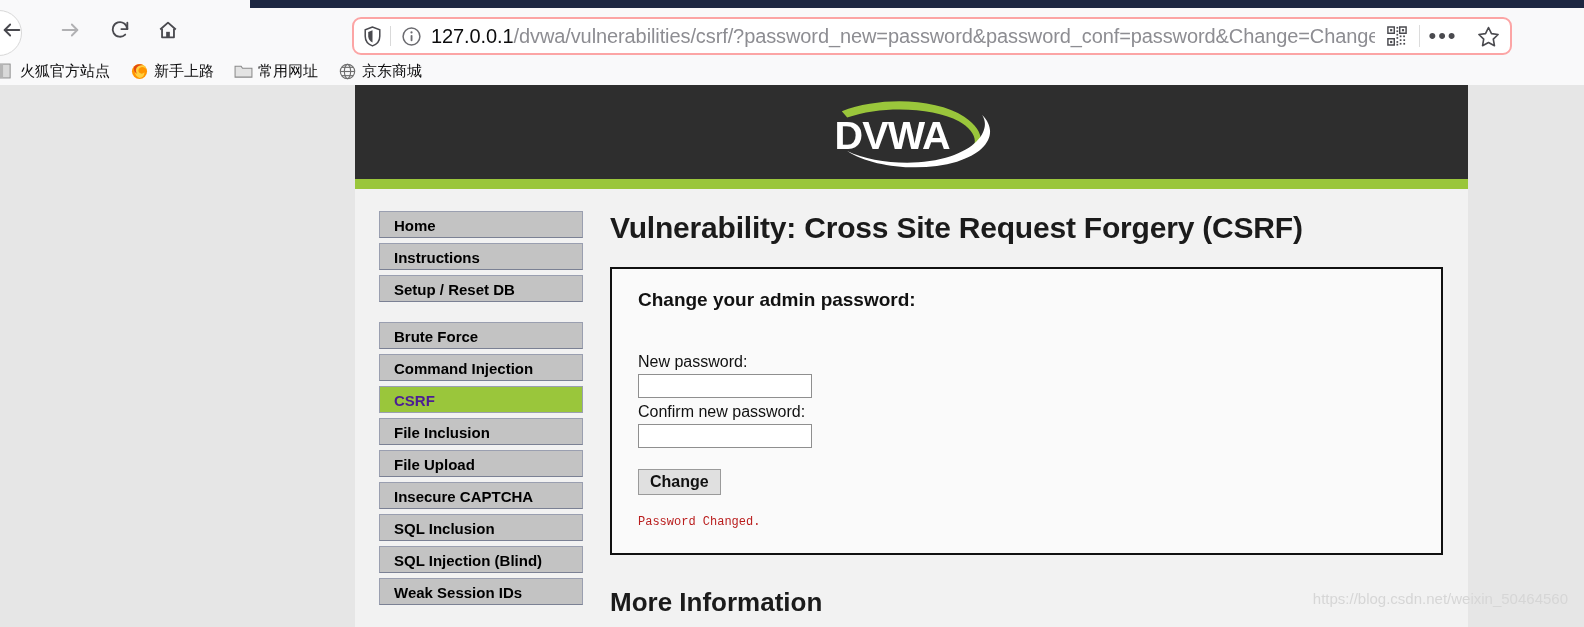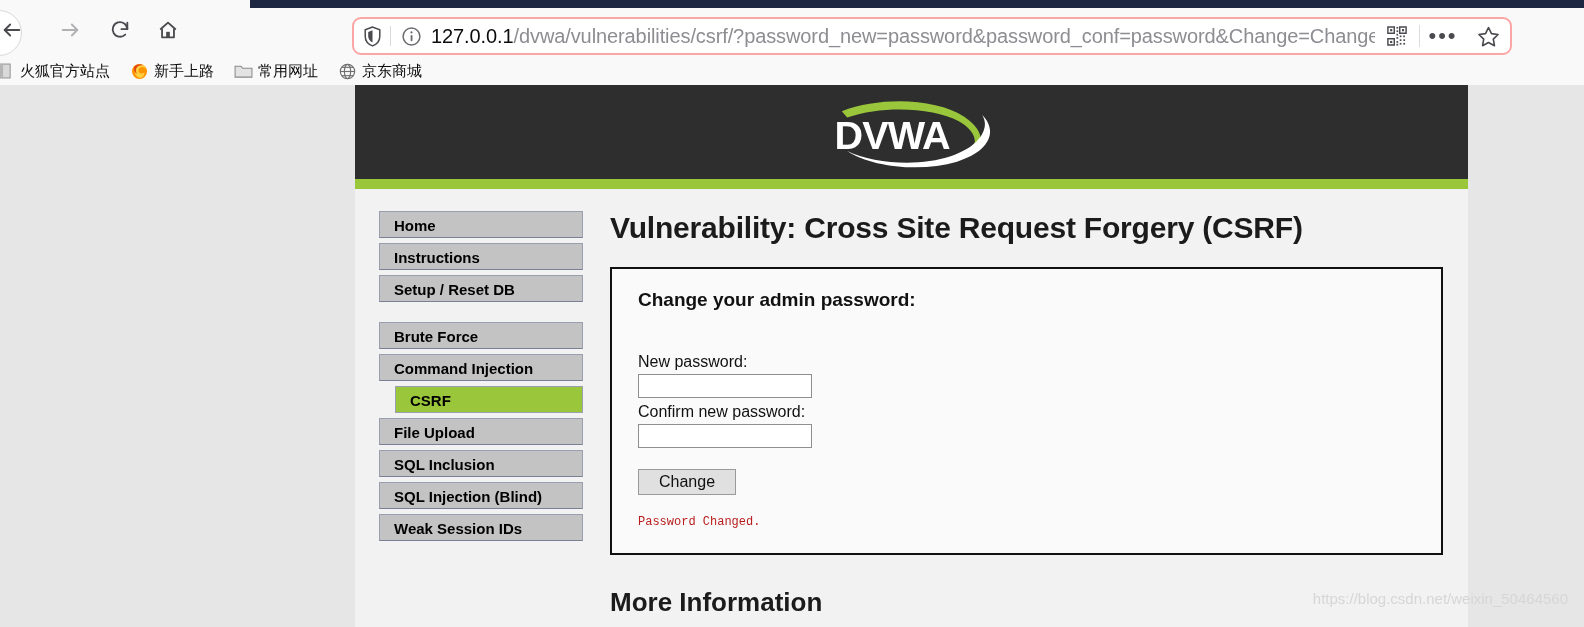--- a/index.html
+++ b/index.html
@@ -51,37 +51,38 @@
   .body-wrap{display:flex;padding-top:22px;}
   .sidebar{width:228px;padding-left:24px;box-sizing:border-box;flex:none;}
   .menu-group{margin-bottom:20px;}
   .menu-item{
     display:block;height:27px;line-height:27px;
     background:#c3c3c3;border:1px solid #9a9fb0;border-bottom-color:#7b8194;
     color:#000;font-size:15px;font-weight:bold;padding-left:14px;
     box-sizing:border-box;margin-bottom:5px;cursor:pointer;
     text-decoration:none;white-space:nowrap;overflow:hidden;
   }
-  .menu-item.active{background:#9ac63b;color:#000000;border-color:#9a9fb0;margin-left:16px;}
+  .menu-item.active{background:#9ac63b;color:#4c1d95;border-color:#9a9fb0;}
 
   .content{flex:1;padding-left:27px;padding-right:25px;box-sizing:border-box;}
   .page-title{font-size:30px;font-weight:bold;color:#1b1b1b;margin:0 0 22px 0;letter-spacing:-0.2px;}
 
   .panel{border:2px solid #111;background:#fafafa;padding:20px 26px 24px 26px;box-sizing:border-box;}
   .panel h3{font-size:19px;font-weight:bold;margin:0 0 42px 0;color:#111;}
   .field-label{font-size:16px;color:#111;margin-bottom:3px;}
   .txtinput{
     width:174px;height:24px;background:#fff;border:1px solid #8f8f8f;
     box-sizing:border-box;margin-bottom:5px;display:block;font-size:14px;padding:0 3px;
     font-family:"Liberation Sans", sans-serif;
   }
   .btn-change{
     margin-top:16px;background:#e0e0e0;border:1px solid #9a9a9a;
-    font-size:16px;color:#111;padding:3px 20px;cursor:pointer;
+    font-size:16px;color:#111;padding:3px 11px;cursor:pointer;
     font-family:"Liberation Sans", sans-serif;
+    font-weight:bold;
   }
   .pwmsg{margin-top:20px;color:#b91c1c;font-size:12px;font-family:Liberation Mono, monospace;}
 
   .more-title{font-size:26px;font-weight:bold;color:#1b1b1b;margin:32px 0 14px 0;}
 
   .watermark{
     position:absolute;right:16px;bottom:16px;color:#d6d6d6;font-size:15px;
     pointer-events:none;white-space:nowrap;
   }
 </style>
@@ -234,21 +235,23 @@
         <div class="sidebar">
           <div class="menu-group">
             <a class="menu-item">Home</a>
             <a class="menu-item">Instructions</a>
             <a class="menu-item">Setup / Reset DB</a>
           </div>
           <div class="menu-group">
             <a class="menu-item">Brute Force</a>
             <a class="menu-item">Command Injection</a>
             <a class="menu-item active">CSRF</a>
+            <a class="menu-item">File Inclusion</a>
             <a class="menu-item">File Upload</a>
+            <a class="menu-item">Insecure CAPTCHA</a>
             <a class="menu-item">SQL Inclusion</a>
             <a class="menu-item">SQL Injection (Blind)</a>
             <a class="menu-item">Weak Session IDs</a>
           </div>
         </div>
 
         <div class="content">
           <h1 class="page-title">Vulnerability: Cross Site Request Forgery (CSRF)</h1>
 
           <div class="panel">

